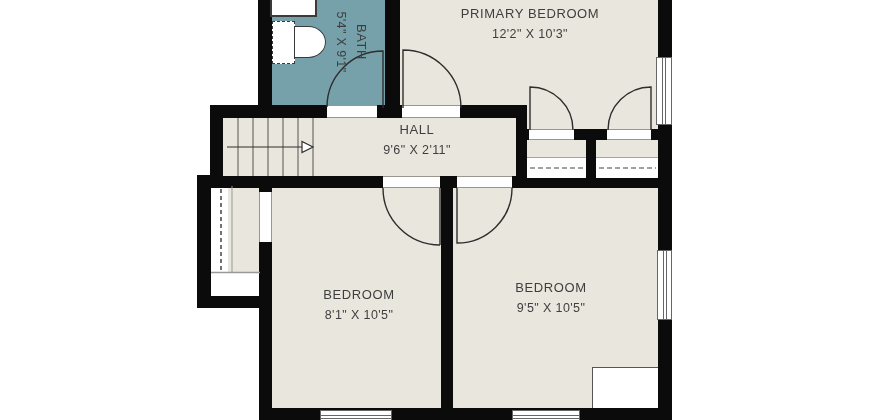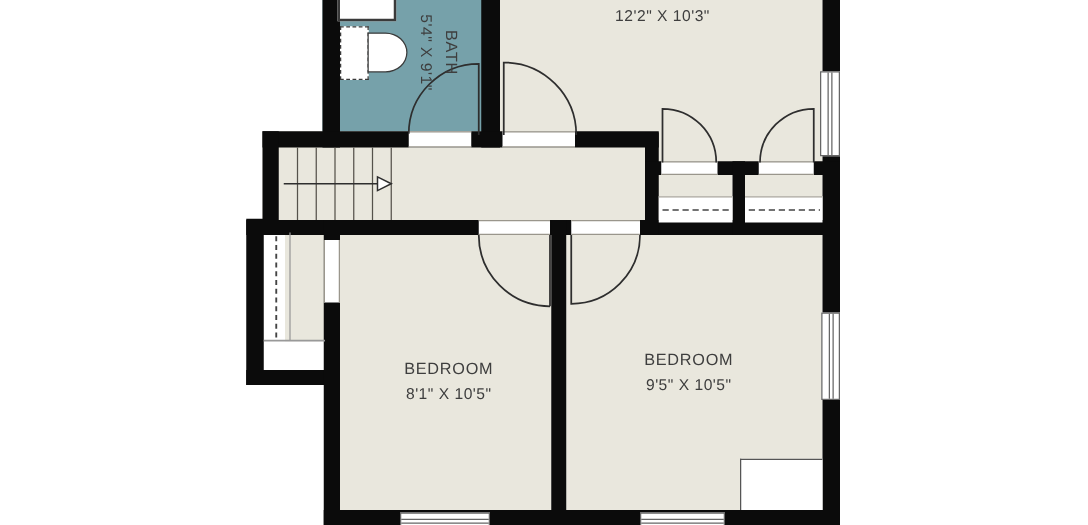--- a/index.html
+++ b/index.html
@@ -112,25 +112,30 @@
 
     <path d="M383,108 L383,51 A56,56 0 0 0 327,107" fill="none" stroke="#2e2e2e" stroke-width="1.4"></path>
     <path d="M403,108 L403,50 A58,58 0 0 1 461,108" fill="none" stroke="#2e2e2e" stroke-width="1.4"></path>
     <path d="M530,130 L530,87 A43,43 0 0 1 573,130" fill="none" stroke="#2e2e2e" stroke-width="1.4"></path>
     <path d="M651,130 L651,87 A43,43 0 0 0 608,130" fill="none" stroke="#2e2e2e" stroke-width="1.4"></path>
     <path d="M440,188 L440,245 M383,188 A57,57 0 0 0 440,245" fill="none" stroke="#2e2e2e" stroke-width="1.4"></path>
     <path d="M457,188 L457,243 A55,55 0 0 0 512,188" fill="none" stroke="#2e2e2e" stroke-width="1.4"></path>
   </svg>
 
   <div class="room-label" style="left:430px;top:3px;width:200px;">
+    <span class="nm">PRIMARY BEDROOM</span>
     <span class="dm">12'2" X 10'3"</span>
   </div>
   <div class="room-label rot90" style="left:316px;top:21px;width:70px;">
     <span class="nm">BATH</span>
     <span class="dm">5'4" X 9'1"</span>
+  </div>
+  <div class="room-label" style="left:352px;top:119px;width:130px;">
+    <span class="nm">HALL</span>
+    <span class="dm">9'6" X 2'11"</span>
   </div>
   <div class="room-label" style="left:289px;top:284px;width:140px;">
     <span class="nm">BEDROOM</span>
     <span class="dm">8'1" X 10'5"</span>
   </div>
   <div class="room-label" style="left:481px;top:277px;width:140px;">
     <span class="nm">BEDROOM</span>
     <span class="dm">9'5" X 10'5"</span>
   </div>
 

